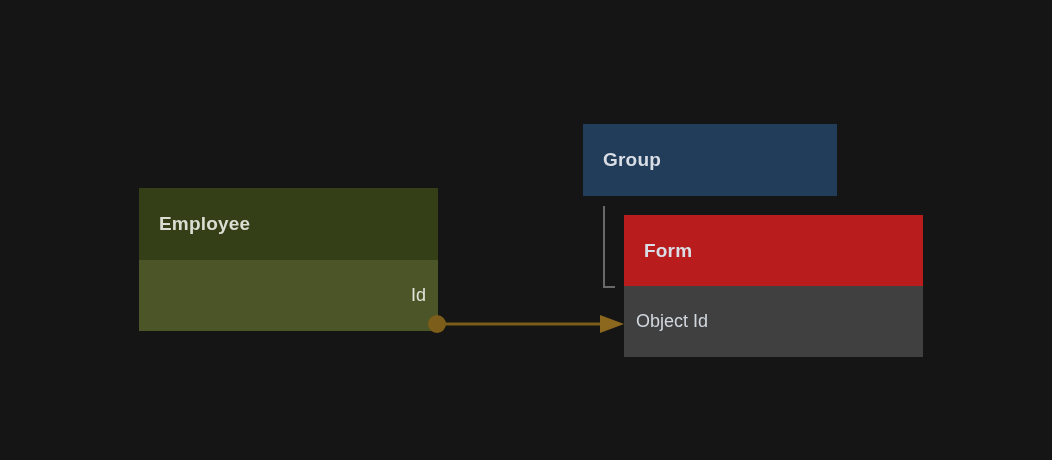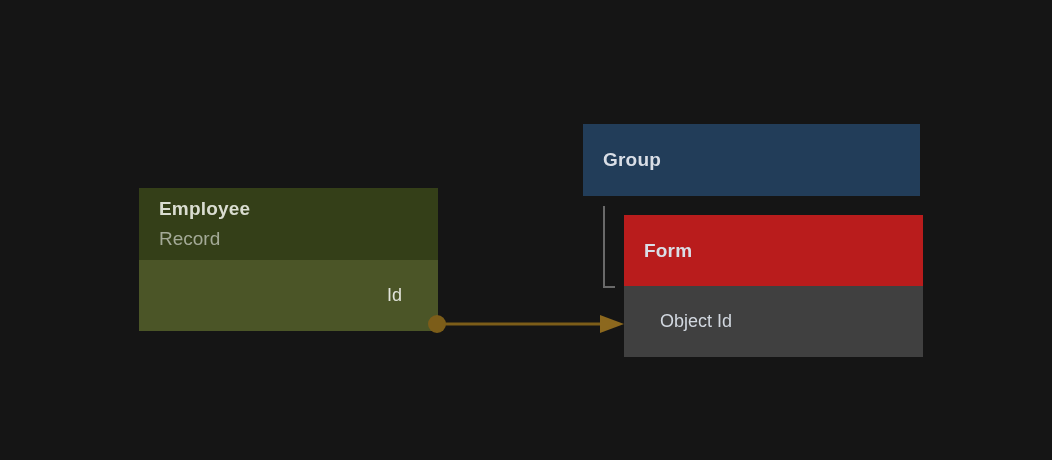--- a/index.html
+++ b/index.html
@@ -35,38 +35,38 @@
   }
   .node-subtitle {
     font-size: 19px;
     font-weight: 400;
     line-height: 30px;
     white-space: nowrap;
   }
   .node-field {
     box-sizing: border-box;
     height: 71px;
-    padding: 0 36px;
+    padding: 0 12px;
     display: flex;
     align-items: center;
     font-size: 18px;
     font-weight: 400;
   }
   
   .node-employee { left: 139px; top: 188px; width: 299px; }
   .node-employee .node-header { height: 72px; background: #343F18; }
   .node-employee .node-title { color: #DADDD1; }
   .node-employee .node-subtitle { color: #A4AA97; }
   .node-employee .node-field {
     background: #4B5527;
     justify-content: flex-end;
     color: #E2E4DB;
   }
   
-  .node-group { left: 583px; top: 124px; width: 337px; }
+  .node-group { left: 583px; top: 124px; width: 254px; }
   .node-group .node-header { height: 72px; background: #223D59; }
   .node-group .node-title { color: #D9DEE6; }
   
   .node-form { left: 624px; top: 215px; width: 299px; }
   .node-form .node-header { height: 71px; background: #b91c1c; }
   .node-form .node-title { color: #D9DEE6; }
   .node-form .node-field { background: #404040; color: #D2D8E0; }
   .edges-layer {
     position: absolute;
     left: 0;
@@ -77,21 +77,20 @@
   }
 </style>
 </head>
 <body>
 
 <div class="canvas">
 
   <div class="node node-employee">
     <div class="node-header">
       <div class="node-title">Employee</div>
-      <div class="node-subtitle">Record</div>
     </div>
     <div class="node-field">
       <span>Id</span>
     </div>
   </div>
 
   <div class="node node-group">
     <div class="node-header">
       <div class="node-title">Group</div>
     </div>

